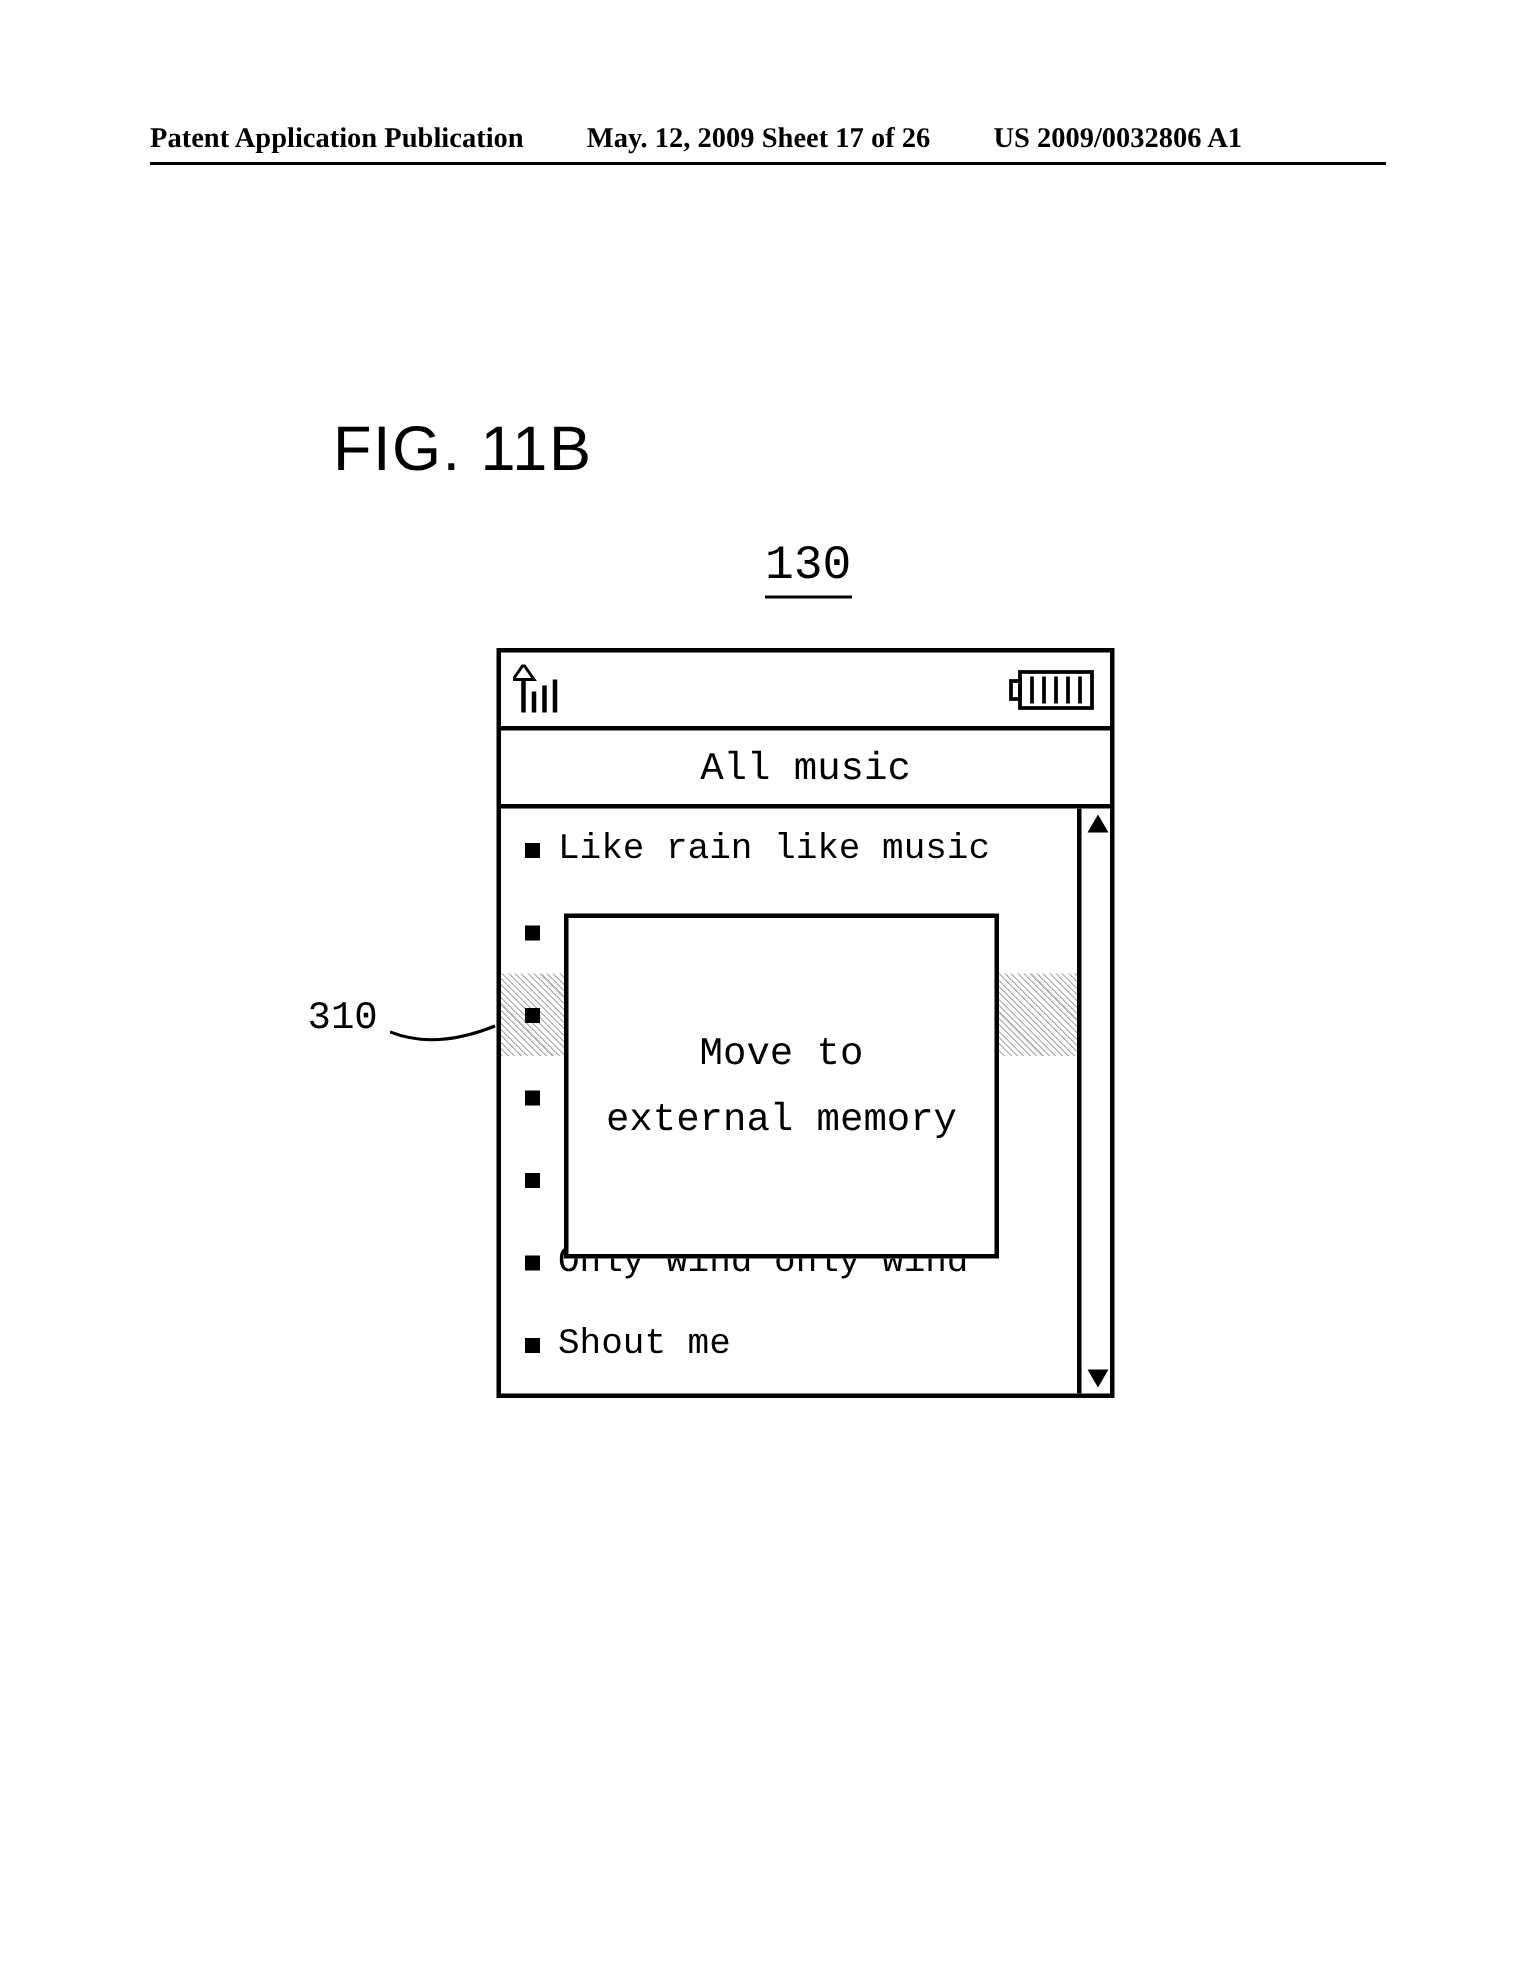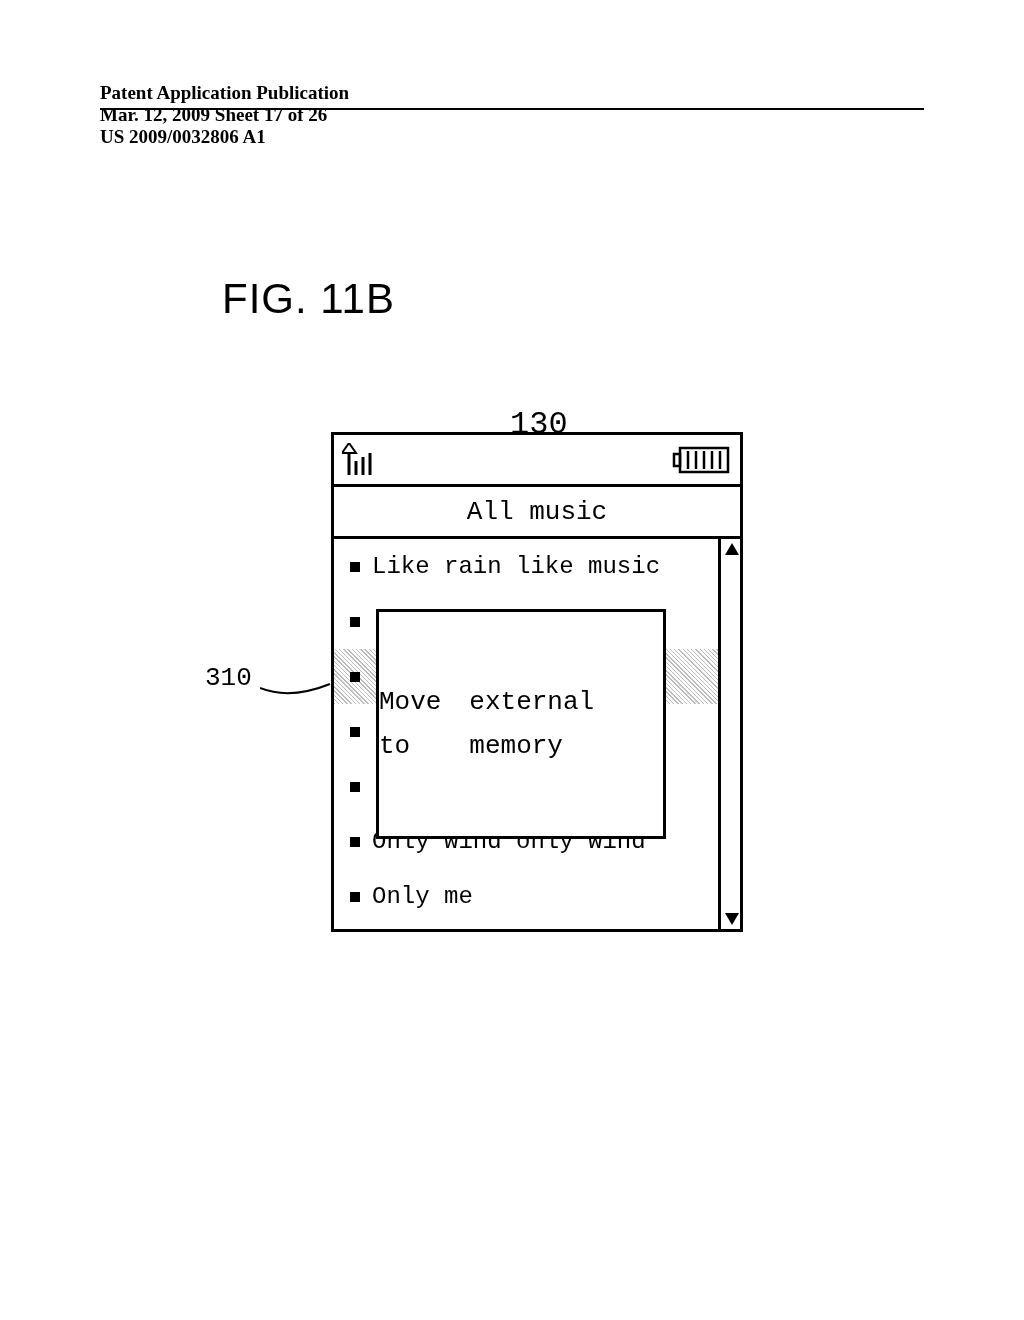--- a/index.html
+++ b/index.html
@@ -13,21 +13,20 @@
     .page-header {
       position: absolute;
       top: 82px;
       left: 0;
       width: 928px;
       padding: 0 100px;
       display: flex;
       justify-content: space-between;
       font-size: 19px;
       font-weight: bold;
-      flex-direction: column;
     }
     .header-rule {
       position: absolute;
       top: 108px;
       left: 100px;
       width: 824px;
       height: 2px;
       background: #000;
     }
     .fig-label {
@@ -39,21 +38,20 @@
       letter-spacing: 1px;
     }
     .ref-130 {
       position: absolute;
       top: 358px;
       left: 510px;
       font-family: "Courier New", monospace;
       font-size: 32px;
       border-bottom: 2px solid #000;
       padding-bottom: 2px;
-      margin-top: 48px;
     }
     .device-frame {
       position: absolute;
       top: 432px;
       left: 331px;
       width: 412px;
       height: 500px;
       border: 3px solid #000;
       background: #fff;
     }
@@ -130,21 +128,21 @@
     }
     .popup {
       position: absolute;
       top: 70px;
       left: 42px;
       width: 290px;
       height: 230px;
       border: 3px solid #000;
       background: #fff;
       display: flex;
-      flex-direction: row;
+      flex-direction: column;
       align-items: center;
       justify-content: center;
       font-family: "Courier New", monospace;
       font-size: 26px;
       line-height: 1.7;
       z-index: 5;
     }
     .ref-310-label {
       position: absolute;
       top: 663px;
@@ -156,21 +154,21 @@
       position: absolute;
       top: 680px;
       left: 260px;
     }
   </style>
 </head>
 <body>
 
 <div class="page-header">
   <span>Patent Application Publication</span>
-  <span>Mar. 12, 2009  Sheet 17 of 26</span>
+  <span>May. 12, 2009  Sheet 17 of 26</span>
   <span>US 2009/0032806 A1</span>
 </div>
 <div class="header-rule"></div>
 
 <div class="fig-label">FIG. 11B</div>
 
 <div class="ref-130">130</div>
 
 <div class="ref-310-label">310</div>
 <svg class="ref-310-lead" width="75" height="18">
@@ -224,21 +222,21 @@
       <div class="row">
         <span class="bullet"></span>
         <span></span>
       </div>
       <div class="row">
         <span class="bullet"></span>
         <span>Only wind only wind</span>
       </div>
       <div class="row">
         <span class="bullet"></span>
-        <span>Only me</span>
+        <span>Shout me</span>
       </div>
 
       <div class="popup">
         <div>Move to</div>
         <div>external memory</div>
       </div>
     </div>
     <div class="list-scroll-rail">
       <span class="scroll-up">
         <svg width="18" height="18">

